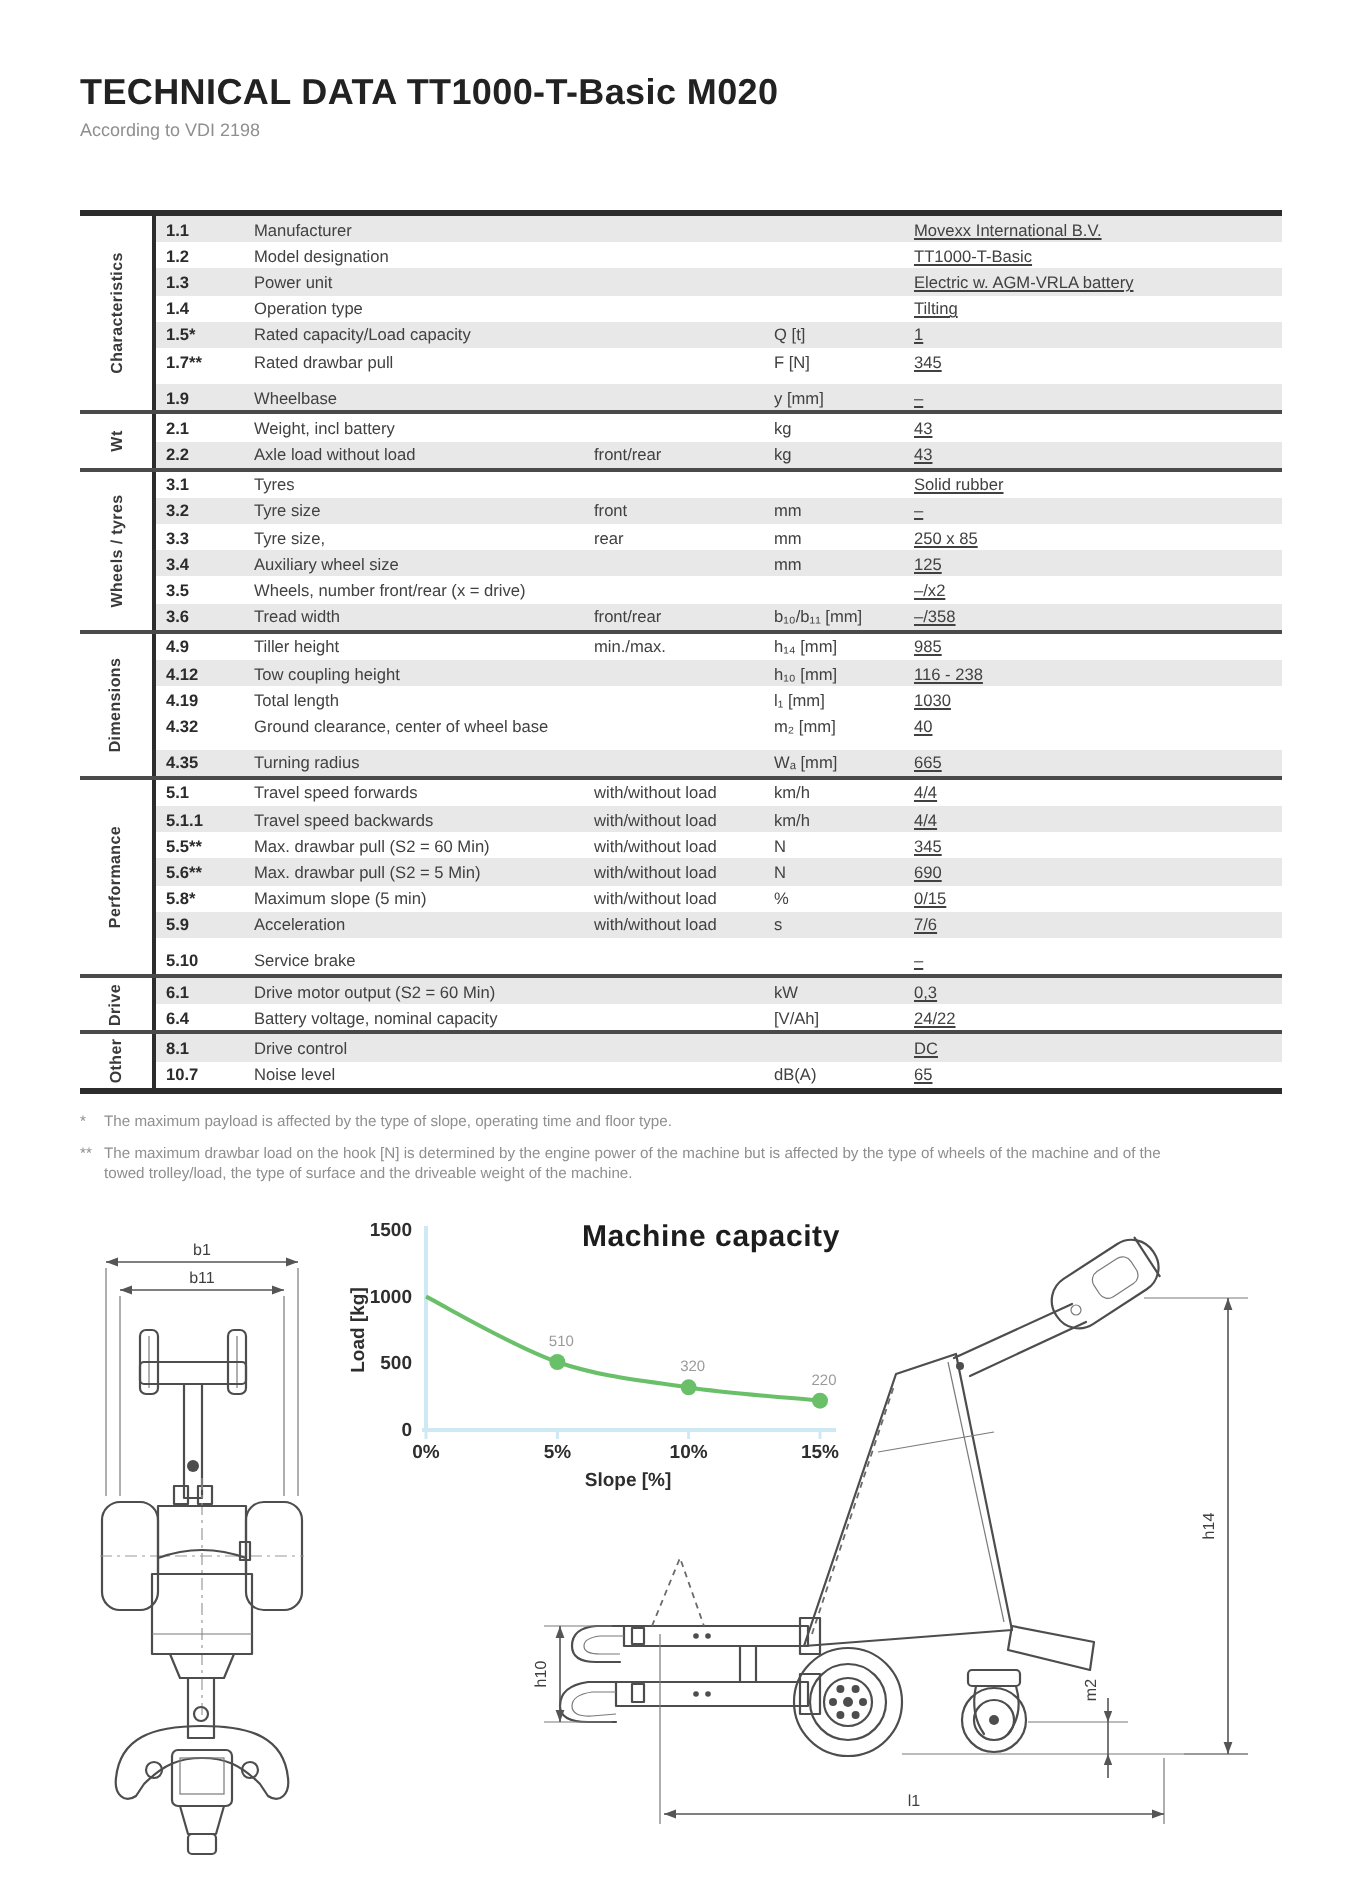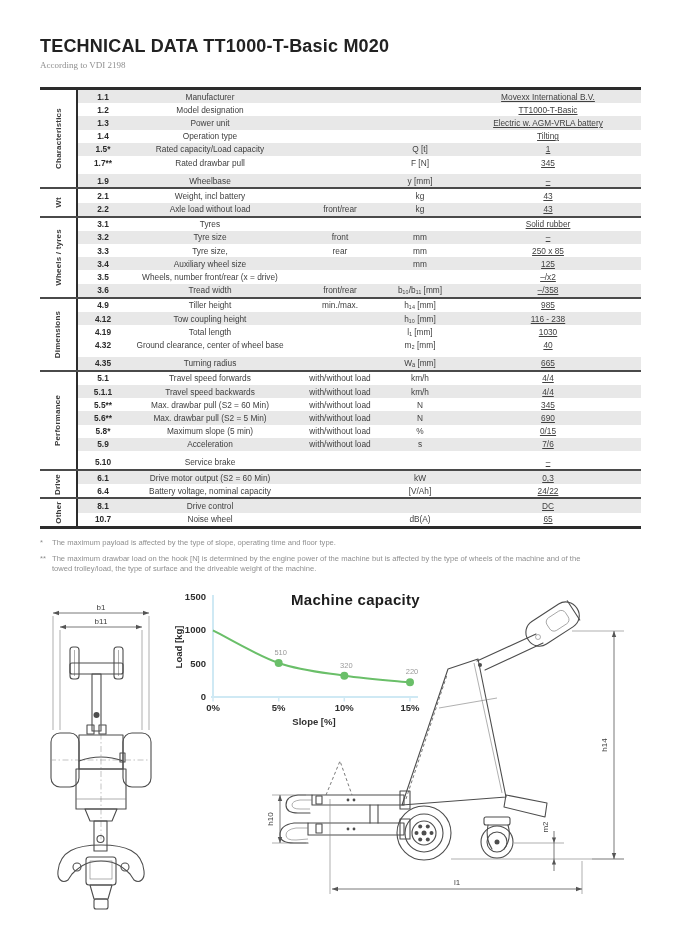--- a/index.html
+++ b/index.html
@@ -2,23 +2,23 @@
 <html><head>
 <meta charset="utf-8">
 <style>
   html,body { margin:0; padding:0; }
   body {
     width:675px; height:952px; background:#ffffff; position:relative; overflow:hidden;
     font-family:"Liberation Sans", sans-serif;
   }
   .content { padding:36px 34px 0 40px; }
   .title { font-size:18px; font-weight:bold; color:#222; letter-spacing:.2px; margin:0; }
-  .subtitle { font-size:9px; color:#8f8f8f; margin:3px 0 0 0;font-family:Liberation Serif, serif; }
-
-  .spec-table { margin-top:17px; border-top:3px solid #2c2c2c; border-bottom:3px solid #2c2c2c;text-align:center; }
+  .subtitle { font-size:9px; color:#8f8f8f; margin:3px 0 0 0; }
+
+  .spec-table { margin-top:35px; border-top:3px solid #2c2c2c; border-bottom:3px solid #2c2c2c; }
   .section { display:flex; border-top:2px solid #4a4a4a; }
   .section:first-child { border-top:none; }
   .sec-label { width:36px; flex:0 0 36px; display:flex; align-items:center; justify-content:center; }
   .sec-label-text { transform:rotate(-90deg); white-space:nowrap; font-size:8px; font-weight:bold; color:#3a3a3a; letter-spacing:.2px; }
   .sec-rows { flex:1; border-left:2px solid #2c2c2c; }
   .row { display:flex; height:13.2px; align-items:center; font-size:8.3px; color:#414141; }
   .row.shaded { background:#e8e8e8; }
   .row-gap { height:5px; background:#fff; }
   .c { padding:0 2px; white-space:nowrap; overflow:hidden; }
   .num { flex:0 0 40px; font-weight:bold; color:#2b2b2b; padding-left:5px; }
@@ -319,21 +319,21 @@
         <div class="sec-rows">
           <div class="row shaded">
             <div class="c num">8.1</div>
             <div class="c desc">Drive control</div>
             <div class="c cond"></div>
             <div class="c sym"></div>
             <div class="c val">DC</div>
           </div>
           <div class="row">
             <div class="c num">10.7</div>
-            <div class="c desc">Noise wheel</div>
+            <div class="c desc">Noise level</div>
             <div class="c cond"></div>
             <div class="c sym">dB(A)</div>
             <div class="c val">65</div>
           </div>
         </div>
       </div>
     </div>
 
   <div class="footnotes" id="footnotes">
       <div class="footnote">

